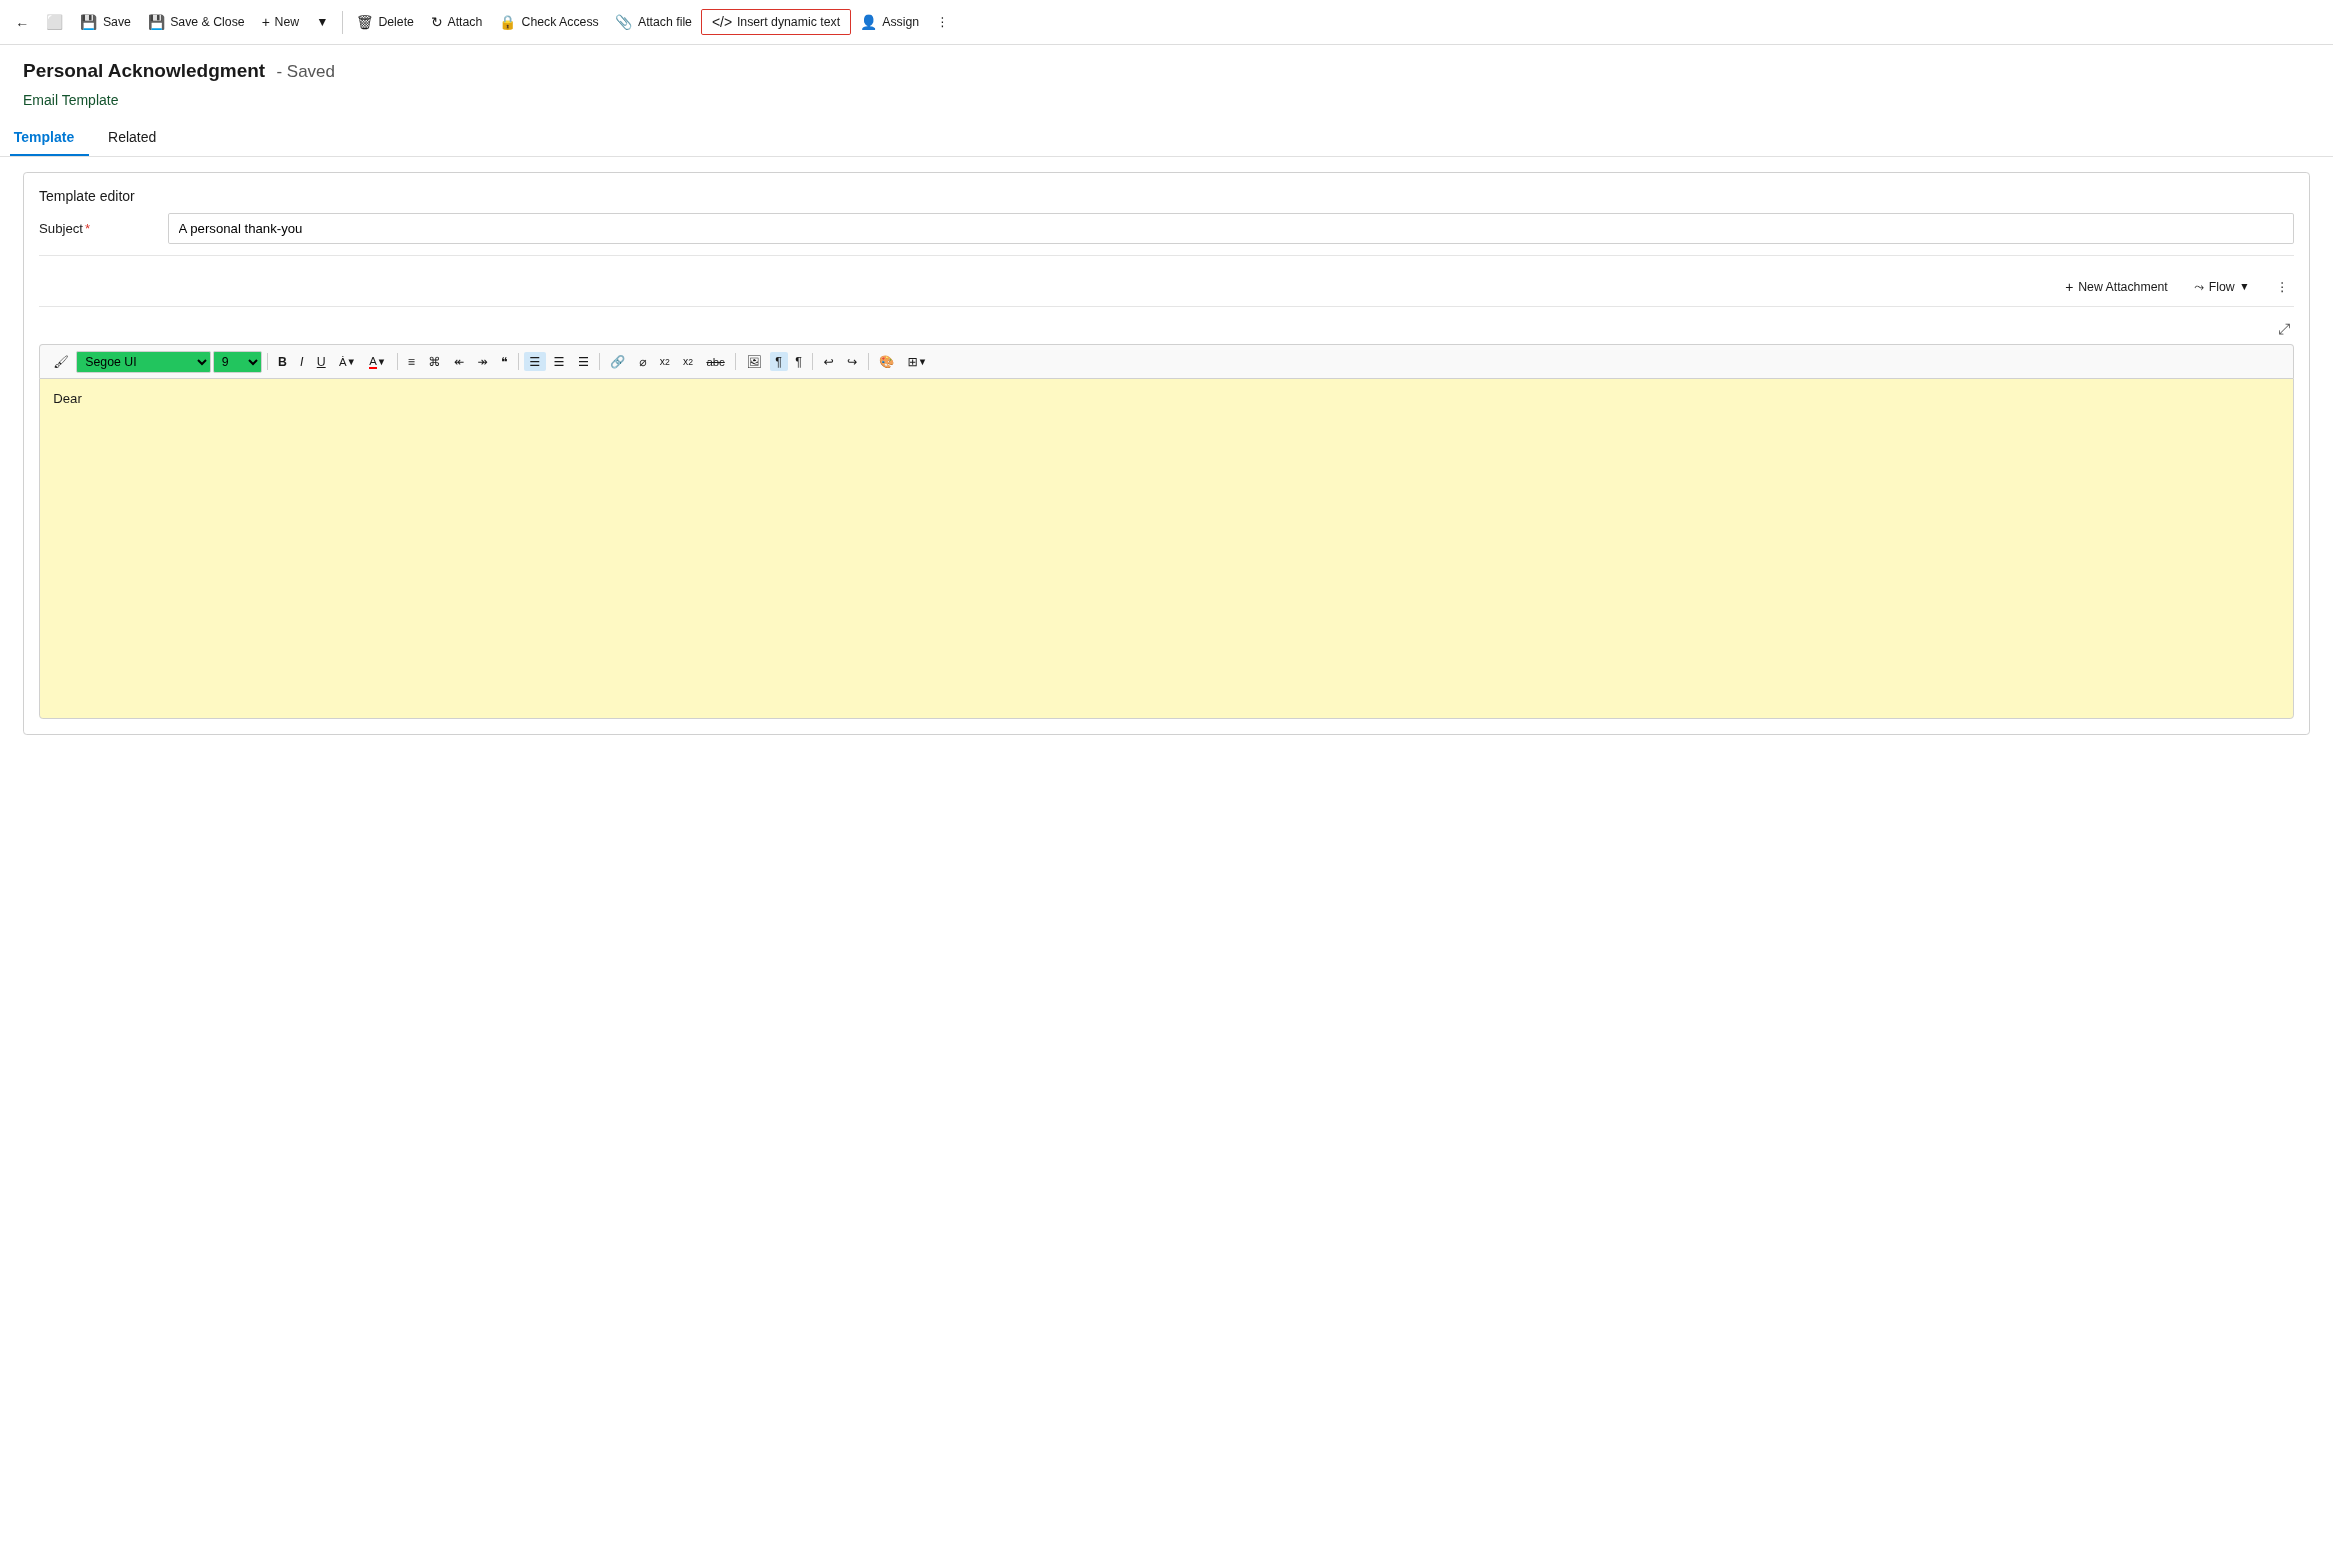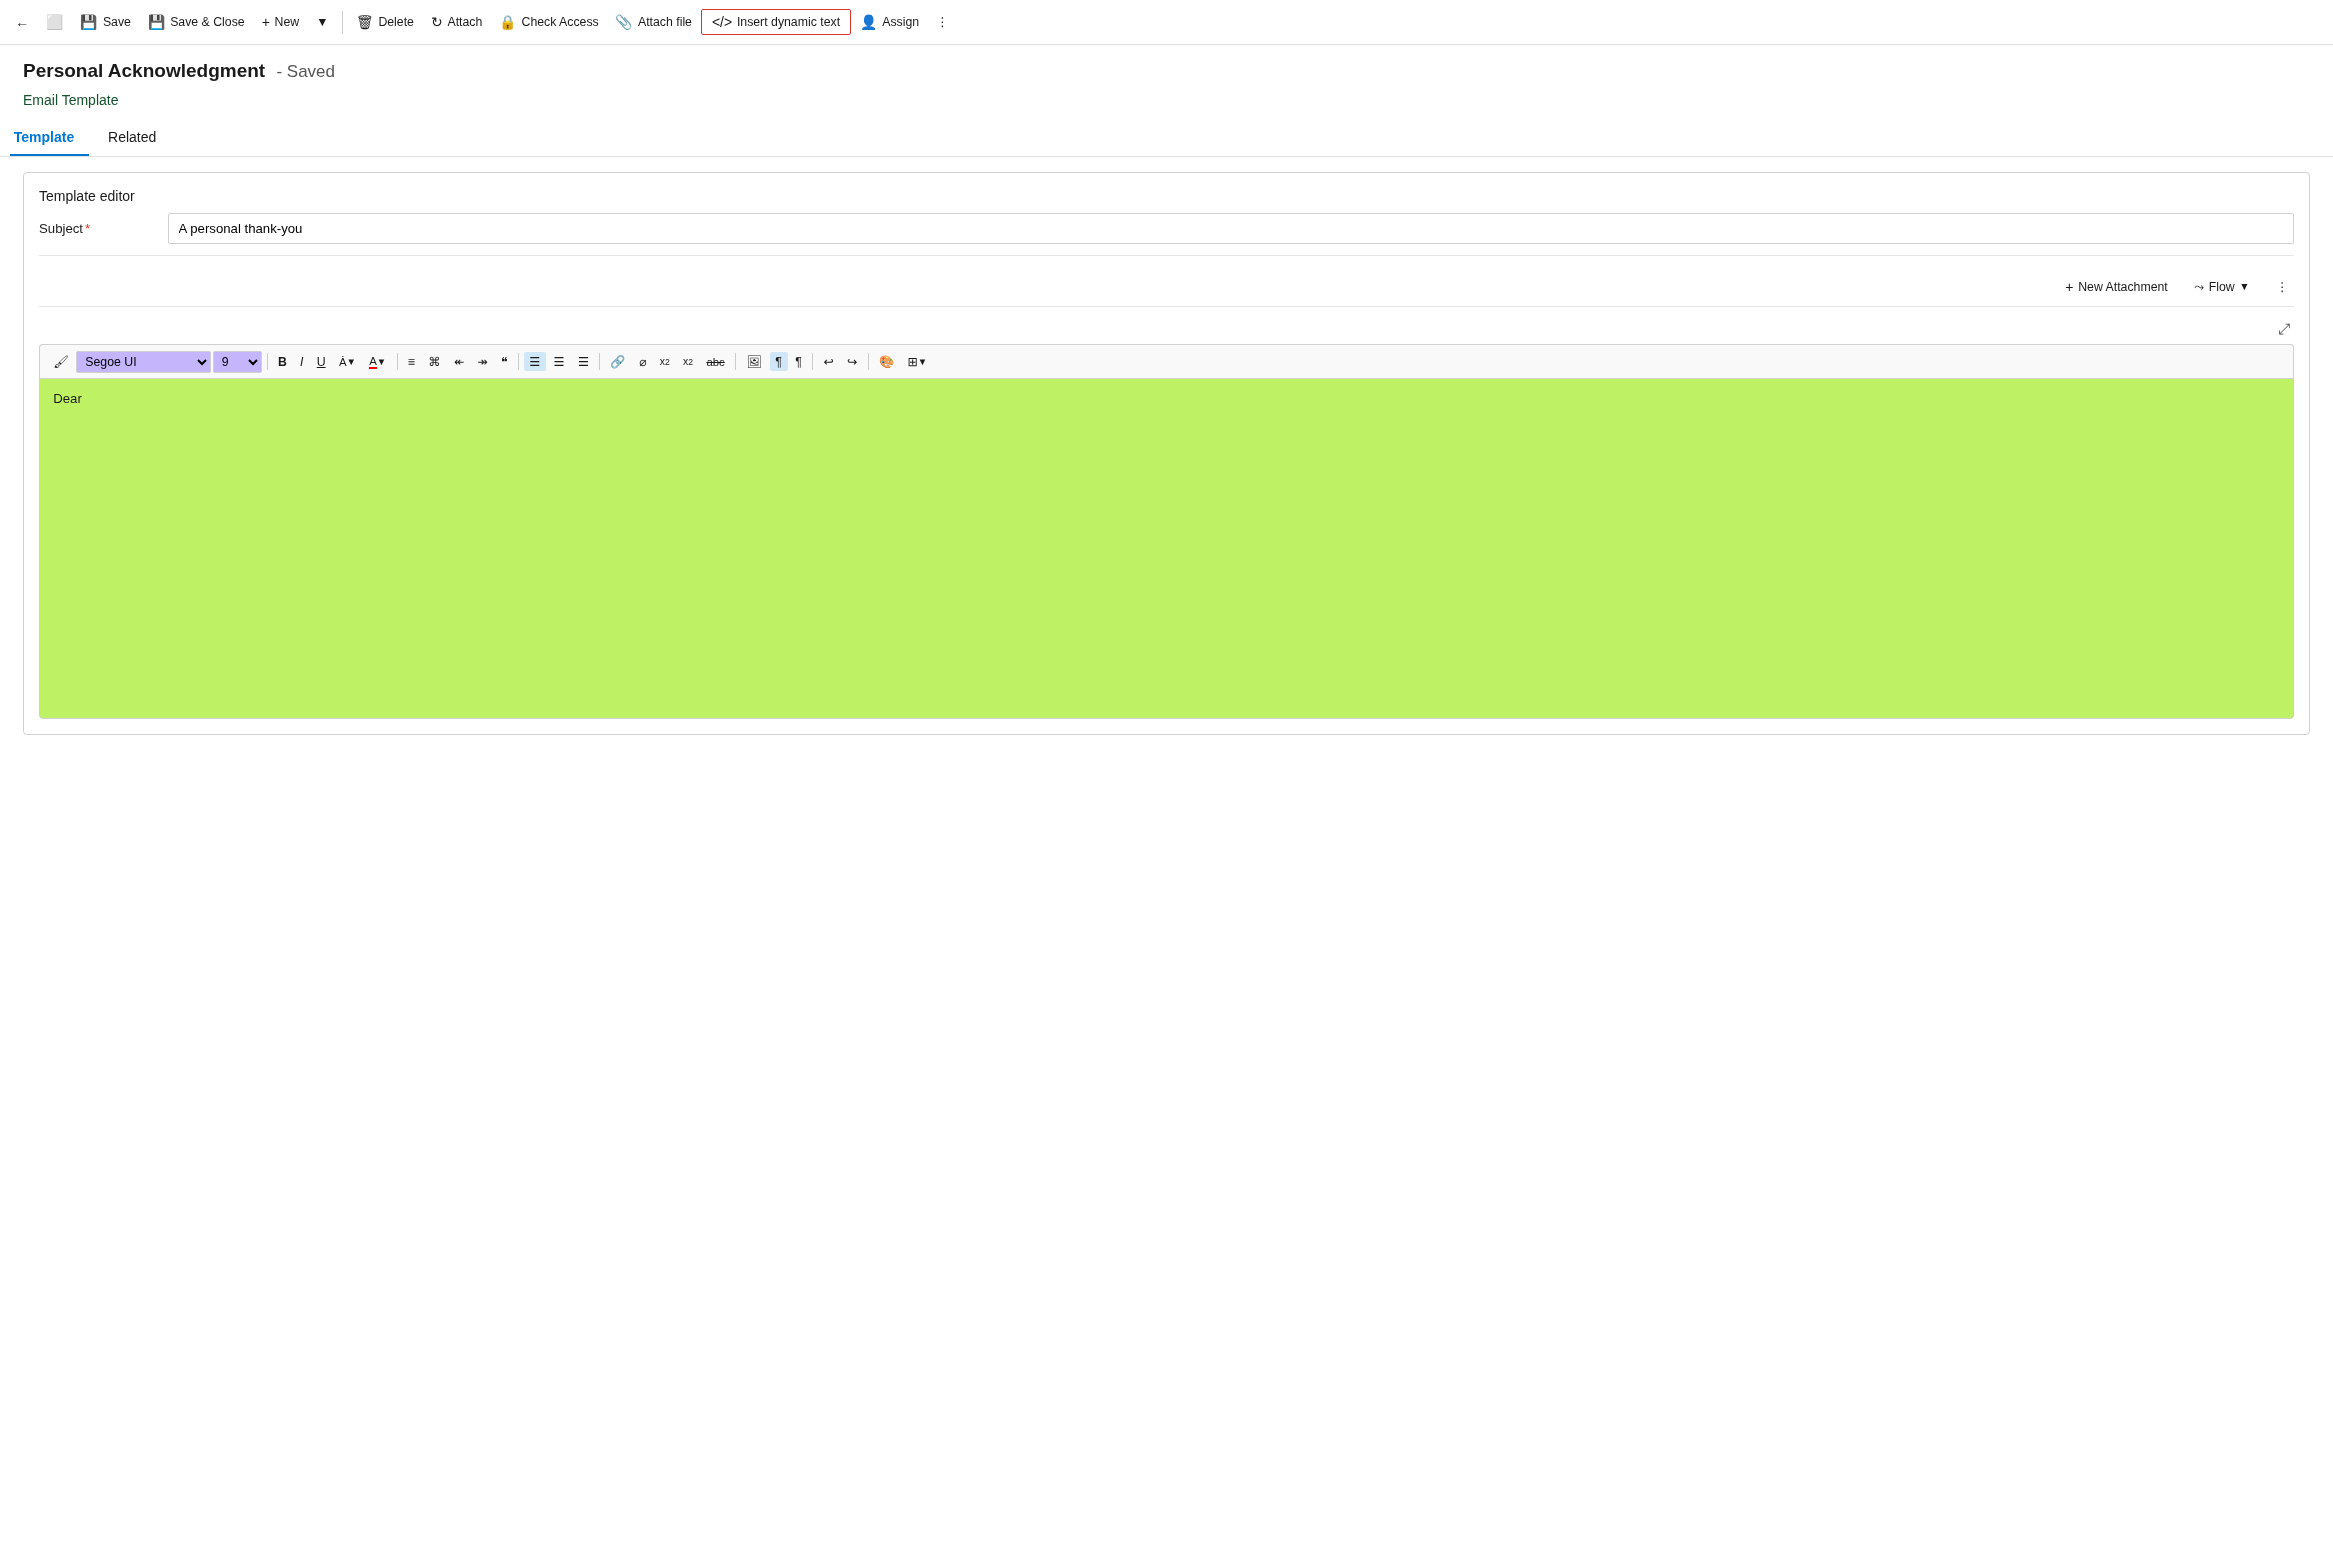--- a/index.html
+++ b/index.html
@@ -201,33 +201,33 @@
     .rte-btn-bold { font-weight: 700; }
     .rte-btn-italic { font-style: italic; }
     .rte-separator { width: 0.9px; height: 17px; background: #ccc; margin: 0 2.8px; }
 
     .rte-select {
       border: 0.9px solid #d0d0d0;
       border-radius: 1.9px;
       padding: 1.9px 3.8px;
       font-size: 12.3px;
       font-family: 'Segoe UI', sans-serif;
-      background: #c4b5fd;
+      background: #22c55e;
       cursor: pointer;
     }
 
     
     .rte-body {
       border: 0.9px solid #d0d0d0;
       border-radius: 0 0 3.8px 3.8px;
       min-height: 341px;
       padding: 11.4px 13.2px;
       font-size: 13.2px;
       font-family: 'Segoe UI', sans-serif;
-      background: #bef264;
+      background: #fef9c3;
     }
   </style>
 </head>
 <body>
 
 <div class="toolbar">
   <button class="toolbar-btn">
     <span class="icon">←</span>
   </button>
   <button class="toolbar-btn">

